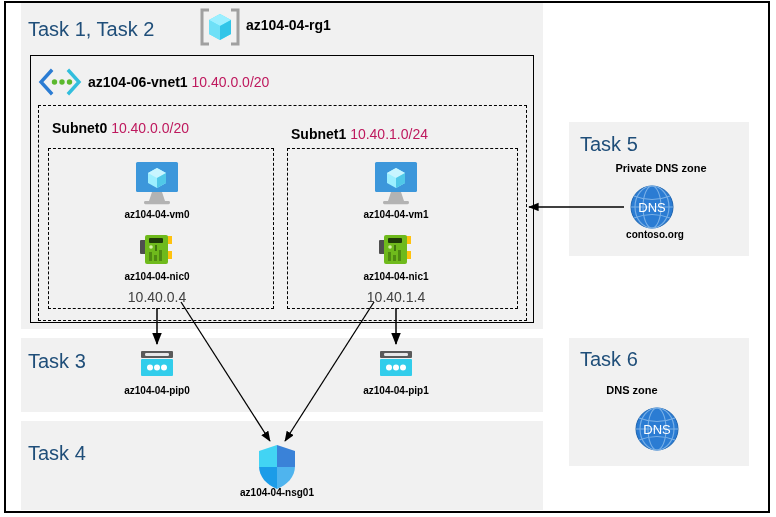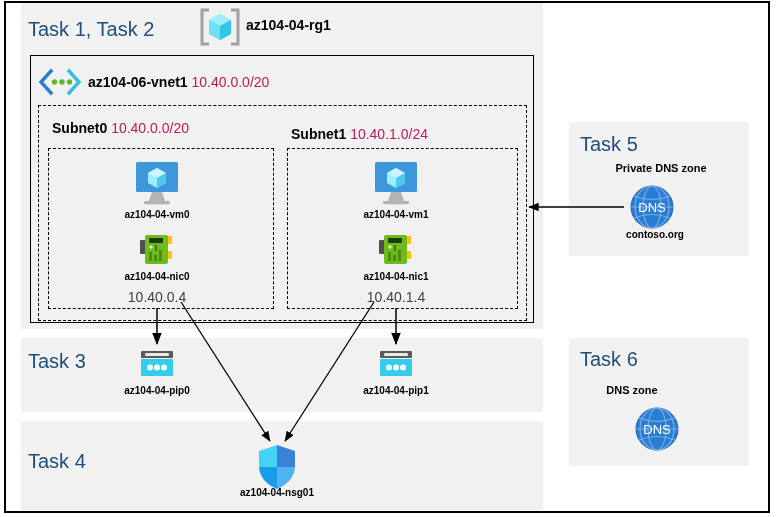--- a/index.html
+++ b/index.html
@@ -246,21 +246,21 @@
       <rect x="6" y="4" width="24" height="3" rx="1.2" fill="#E8E8E8"></rect>
       <rect x="2" y="10" width="32" height="17" rx="1" fill="#32CDEB"></rect>
       <circle cx="11" cy="18.5" r="3" fill="#FFFFFF"></circle>
       <circle cx="18" cy="18.5" r="3" fill="#FFFFFF"></circle>
       <circle cx="25" cy="18.5" r="3" fill="#FFFFFF"></circle>
     </svg>
   </div>
   <div class="node-label" style="left:396px; top:385px;">az104-04-pip1</div>
 
   <div class="panel task4-panel"></div>
-  <div class="task-label" style="left:28px; top:442px;margin-top:8px;">Task 4</div>
+  <div class="task-label" style="left:28px; top:442px;">Task 4</div>
 
   <div class="icon ctr" style="left:277px; top:444px;">
     <svg width="42" height="46" viewBox="0 0 42 46">
       <defs>
         <clipPath id="shieldClip">
           <path d="M21 1 L39 7 L39 22 C39 33 31 41 21 45 C11 41 3 33 3 22 L3 7 Z"></path>
         </clipPath>
       </defs>
       <g clip-path="url(#shieldClip)">
         <rect x="0" y="0" width="21" height="23" fill="#42D4F4"></rect>

